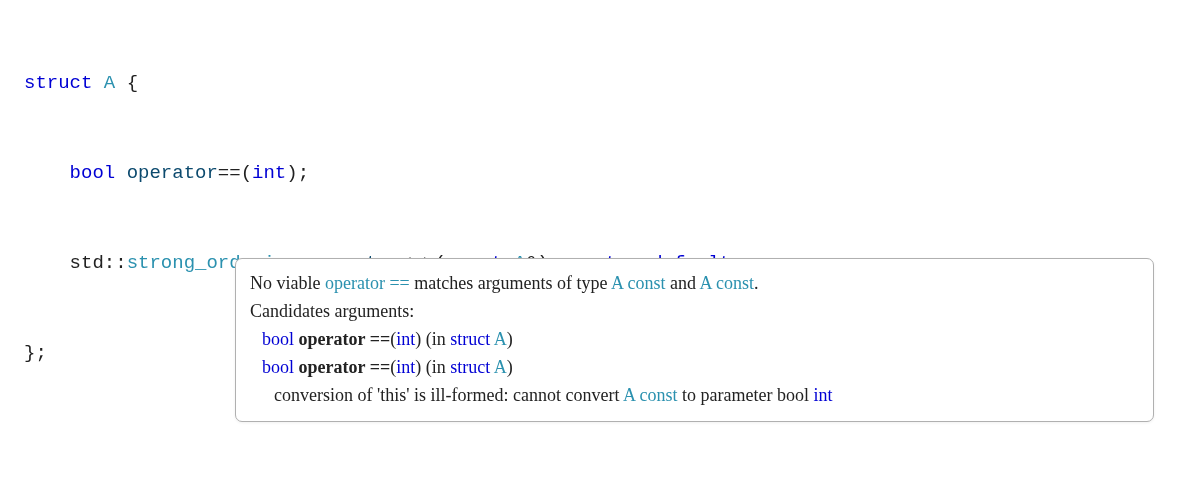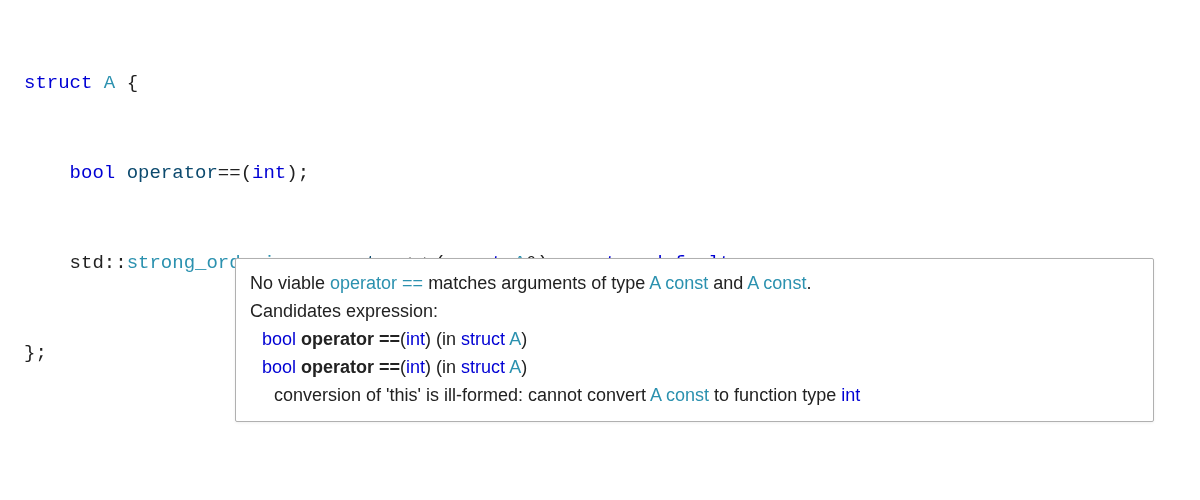--- a/index.html
+++ b/index.html
@@ -25,23 +25,23 @@
   .plain { color: #222; }
   .brace { color: #222; }
 
   .tooltip {
     position: absolute;
     left: 235px;
     top: 258px;
     width: 919px;
     background: #ffffff;
     border: 1px solid #b0b0b0;
-    border-radius: 2px;
+    border-radius: 7px;
     padding: 10px 14px 12px 14px;
-    font-family: Liberation Sans, sans-serif;
+    font-family: Liberation Serif, serif;
     font-size: 18px;
     line-height: 28px;
     color: #222;
     white-space: normal;
     box-shadow: 0 1px 3px rgba(0,0,0,0.06);
   }
   .tooltip .c-kw   { color: #0000d4; }
   .tooltip .c-type { color: #2b91af; }
   .tooltip .c-op   { font-weight: bold; color: #222; }
   .tooltip .indent1 { padding-left: 12px; }
@@ -55,18 +55,18 @@
   <div><span class="plain">    </span><span class="kw">bool</span><span class="plain"> </span><span class="fn">operator</span><span class="plain">==</span><span class="plain">(</span><span class="kw">int</span><span class="plain">);</span></div>
   <div><span class="plain">    </span><span class="plain">std</span><span class="plain">::</span><span class="type">strong_ordering</span><span class="plain"> </span><span class="fn">operator</span><span class="plain">&lt;=&gt;</span><span class="plain">(</span><span class="kw">const</span><span class="plain"> </span><span class="type">A</span><span class="plain">&amp;</span><span class="plain">)</span><span class="plain"> </span><span class="kw">const</span><span class="plain"> = </span><span class="kw">default</span><span class="plain">;</span></div>
   <div><span class="brace">};</span></div>
   <div>&nbsp;</div>
   
   
   
 
   <div class="tooltip">
     <div><span>No viable </span><span class="c-type">operator ==</span><span> matches arguments of type </span><span class="c-type">A const</span><span> and </span><span class="c-type">A const</span><span>.</span></div>
-    <div>Candidates expression:</div>
+    <div>Candidates arguments:</div>
     <div class="indent1"><span class="c-kw">bool</span><span> </span><span class="c-op">operator ==</span><span>(</span><span class="c-kw">int</span><span>) (in </span><span class="c-kw">struct</span><span> </span><span class="c-type">A</span><span>)</span></div>
     <div class="indent1"><span class="c-kw">bool</span><span> </span><span class="c-op">operator ==</span><span>(</span><span class="c-kw">int</span><span>) (in </span><span class="c-kw">struct</span><span> </span><span class="c-type">A</span><span>)</span></div>
-    <div class="indent2"><span>conversion of 'this' is ill-formed: cannot convert </span><span class="c-type">A const</span><span> to function type </span><span class="c-kw">int</span></div>
+    <div class="indent2"><span>conversion of 'this' is ill-formed: cannot convert </span><span class="c-type">A const</span><span> to parameter bool </span><span class="c-kw">int</span></div>
   </div>
 </div>
 
 </body></html>

